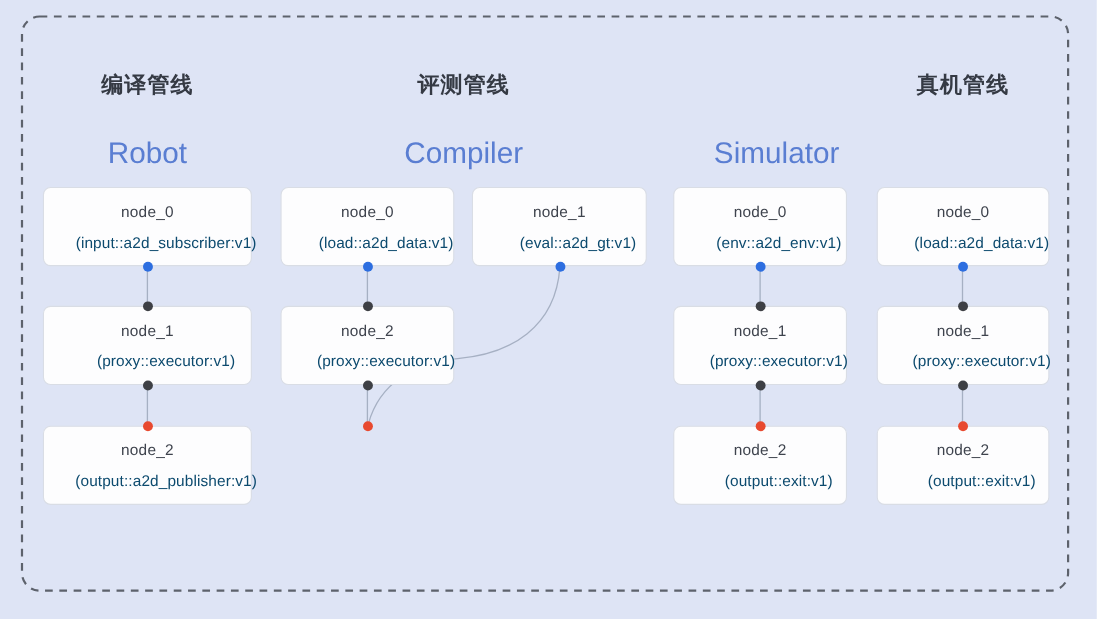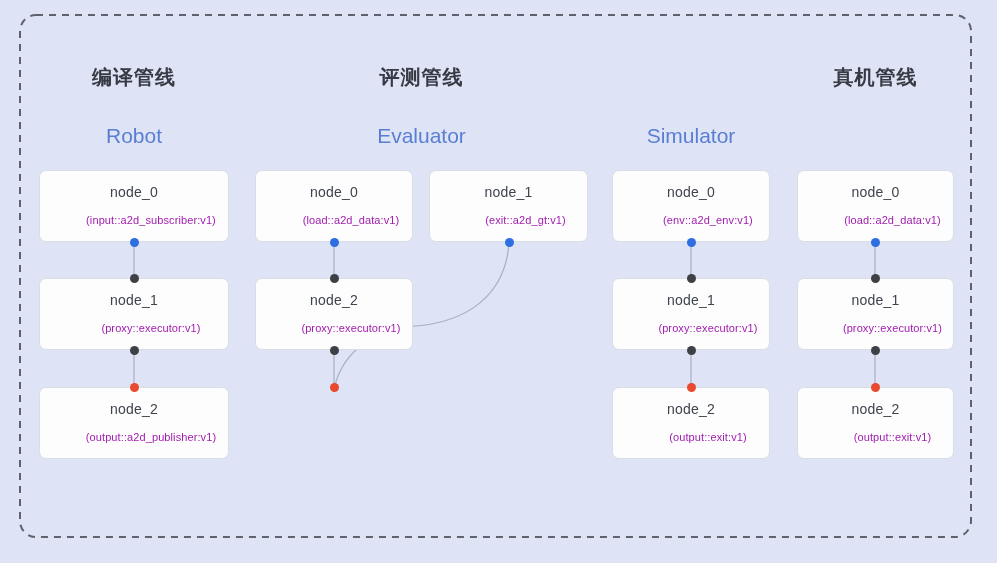--- a/index.html
+++ b/index.html
@@ -18,34 +18,34 @@
     border:1px solid #d9dde5;
     border-radius:7px;
     box-sizing:border-box;
     display:flex;flex-direction:column;justify-content:center;align-items:center;
     gap:11px;
   }
   .node-name{
     font-size:14px;line-height:17px;color:#3e434d;letter-spacing:0.2px;
   }
   .node-type{
-    font-size:11px;line-height:16px;color:#a21caf;letter-spacing:0.1px;
+    font-size:14px;line-height:16px;color:#0c4a6e;letter-spacing:0.1px;
     white-space:nowrap;
     margin-left:34px;
   }
   .pipe-title-zh{
     position:absolute;z-index:2;
     text-align:center;
     font-size:20px;font-weight:bold;color:#353a44;
     letter-spacing:1px;
   }
   .pipe-title-en{
     position:absolute;z-index:2;
     text-align:center;
-    font-size:21px;color:#5a7ed2;
+    font-size:27px;color:#5a7ed2;
   }
   .dot{
     position:absolute;z-index:3;
     width:9px;height:9px;border-radius:50%;
   }
   .dot-blue{background:#2d6ee0;}
   .dot-dark{background:#3e4045;}
   .dot-red{background:#e8492f;}
 </style>
 </head>
@@ -69,23 +69,23 @@
     <line x1="691" y1="350" x2="691" y2="387" stroke="#a6b0c3" stroke-width="1.2"></line>
 
     <line x1="875" y1="242" x2="875" y2="278" stroke="#a6b0c3" stroke-width="1.2"></line>
     <line x1="875" y1="350" x2="875" y2="387" stroke="#a6b0c3" stroke-width="1.2"></line>
   </svg>
 
   <div class="pipe-title-zh" style="left:39px;top:64px;width:190px">编译管线</div>
   <div class="pipe-title-en" style="left:39px;top:124px;width:190px">Robot</div>
 
   <div class="pipe-title-zh" style="left:255px;top:64px;width:333px">评测管线</div>
-  <div class="pipe-title-en" style="left:255px;top:124px;width:333px">Evaluator</div>
+  <div class="pipe-title-en" style="left:255px;top:124px;width:333px">Compiler</div>
 
-  <div class="pipe-title-en" style="left:612px;top:124px;width:158px">Simulator</div>
+  <div class="pipe-title-en" style="left:627px;top:124px;width:158px">Simulator</div>
 
   <div class="pipe-title-zh" style="left:797px;top:64px;width:157px">真机管线</div>
 
   <div class="node-box" style="left:39px;top:170px;width:190px;height:72px">
     <div class="node-name">node_0</div>
     <div class="node-type">(input::a2d_subscriber:v1)</div>
   </div>
   <div class="node-box" style="left:39px;top:278px;width:190px;height:72px">
     <div class="node-name">node_1</div>
     <div class="node-type">(proxy::executor:v1)</div>
@@ -94,21 +94,21 @@
     <div class="node-name">node_2</div>
     <div class="node-type">(output::a2d_publisher:v1)</div>
   </div>
 
   <div class="node-box" style="left:255px;top:170px;width:158px;height:72px">
     <div class="node-name">node_0</div>
     <div class="node-type">(load::a2d_data:v1)</div>
   </div>
   <div class="node-box" style="left:429px;top:170px;width:159px;height:72px">
     <div class="node-name">node_1</div>
-    <div class="node-type">(exit::a2d_gt:v1)</div>
+    <div class="node-type">(eval::a2d_gt:v1)</div>
   </div>
   <div class="node-box" style="left:255px;top:278px;width:158px;height:72px">
     <div class="node-name">node_2</div>
     <div class="node-type">(proxy::executor:v1)</div>
   </div>
 
   <div class="node-box" style="left:612px;top:170px;width:158px;height:72px">
     <div class="node-name">node_0</div>
     <div class="node-type">(env::a2d_env:v1)</div>
   </div>

